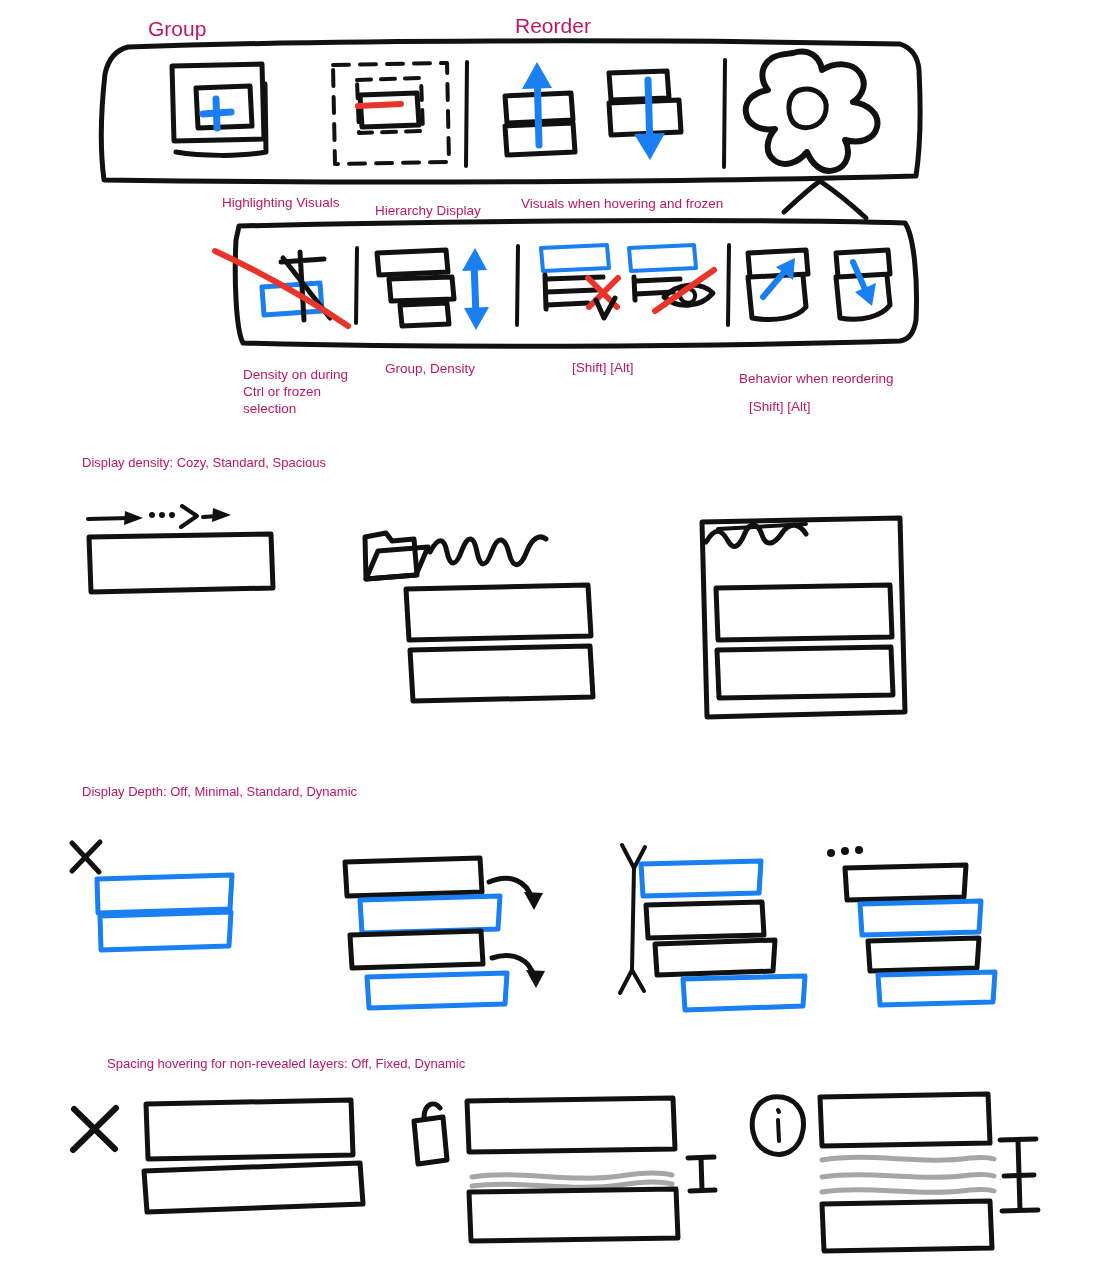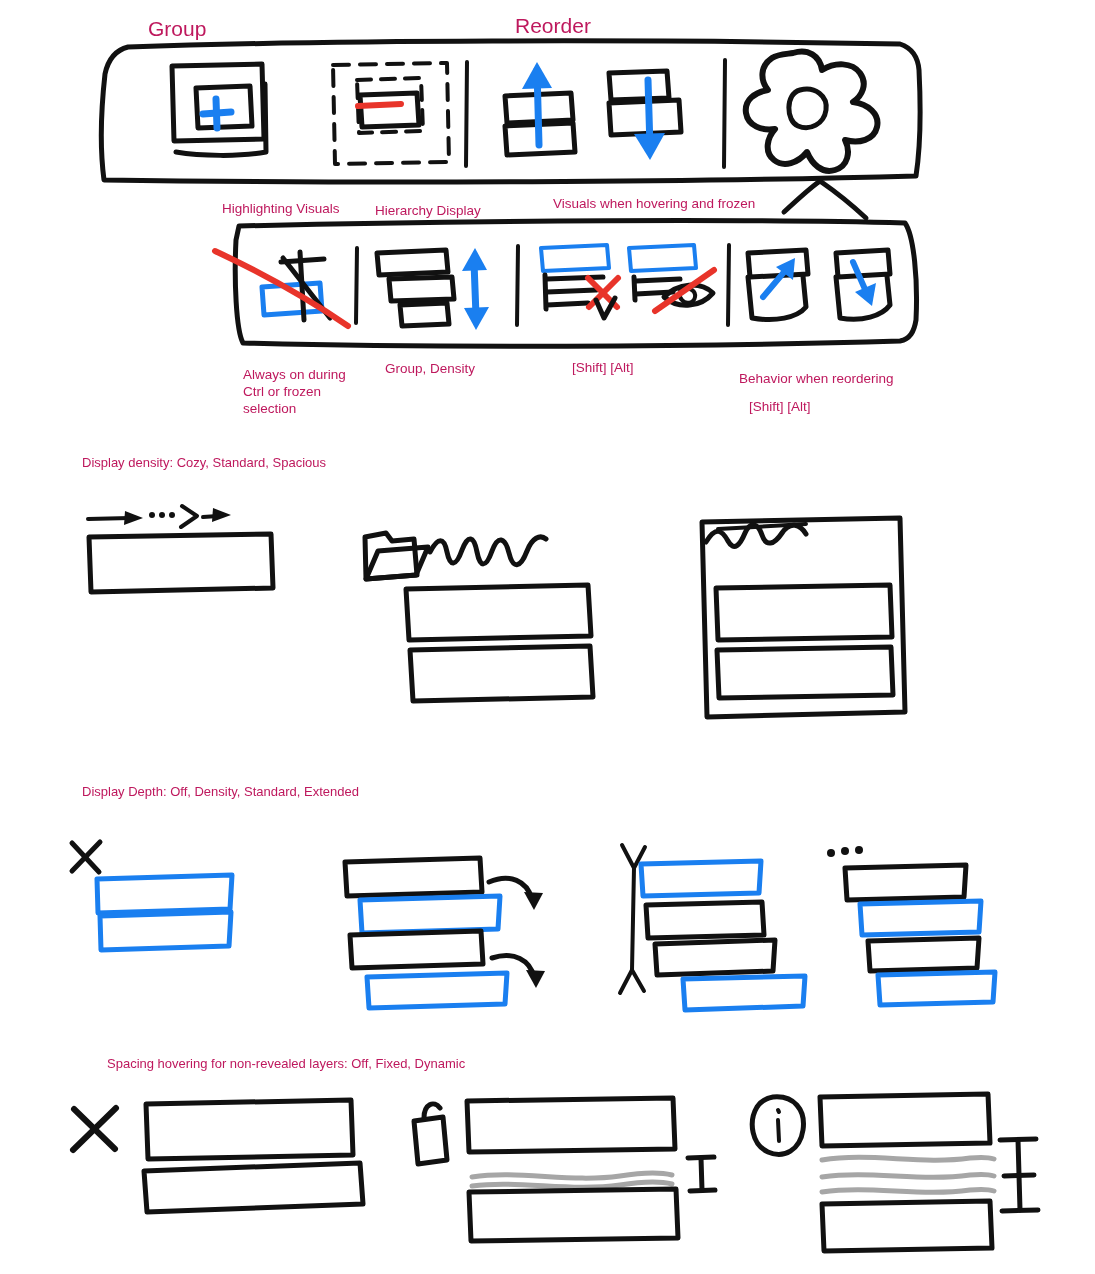--- a/index.html
+++ b/index.html
@@ -38,34 +38,34 @@
   .gray { fill: none; stroke: #a6a6a6; stroke-linecap: round; stroke-linejoin: round; }
   .blue-fill { fill: #1a7ff0; }
   .ink-fill { fill: #111111; }
 </style>
 </head>
 <body>
 
 <div class="lbl lbl-lg" style="left:148px; top:16px;">Group</div>
 <div class="lbl lbl-lg" style="left:515px; top:13px;">Reorder</div>
 
-<div class="lbl lbl-sm" style="left:222px; top:201px;text-align:center;">Highlighting Visuals</div>
+<div class="lbl lbl-sm" style="left:222px; top:195px;text-align:center;">Highlighting Visuals</div>
 <div class="lbl lbl-sm" style="left:375px; top:203px;">Hierarchy Display</div>
-<div class="lbl lbl-sm" style="left:521px; top:196px;margin-left:32px;">Visuals when hovering and frozen</div>
-
-<div class="lbl lbl-sm" style="left:243px; top:367px;">Always on during
+<div class="lbl lbl-sm" style="left:521px; top:196px;">Visuals when hovering and frozen</div>
+
+<div class="lbl lbl-sm" style="left:243px; top:367px;">Density on during
 Ctrl or frozen
 selection</div>
 <div class="lbl lbl-sm" style="left:385px; top:361px;">Group, Density</div>
 <div class="lbl lbl-sm" style="left:572px; top:360px;">[Shift] [Alt]</div>
 <div class="lbl lbl-sm" style="left:739px; top:371px;">Behavior when reordering</div>
 <div class="lbl lbl-sm" style="left:749px; top:399px;">[Shift] [Alt]</div>
 
 <div class="lbl lbl-md" style="left:82px; top:455px;">Display density: Cozy, Standard, Spacious</div>
-<div class="lbl lbl-md" style="left:82px; top:784px;">Display Depth: Off, Density, Standard, Extended</div>
+<div class="lbl lbl-md" style="left:82px; top:784px;">Display Depth: Off, Minimal, Standard, Dynamic</div>
 <div class="lbl lbl-md" style="left:107px; top:1056px;">Spacing hovering for non-revealed layers: Off, Fixed, Dynamic</div>
 
 <svg class="canvas" viewBox="0 0 1095 1274" xmlns="http://www.w3.org/2000/svg" aria-hidden="true">
 
   <g>
     <path class="ink" stroke-width="5" d="M128 47 C 330 40, 640 39, 900 44 C 912 48, 918 58, 919 70
              C 921 110, 920 150, 916 176
              C 700 182, 380 184, 104 180
              C 100 150, 101 110, 105 74
              C 108 60, 116 50, 128 47 Z"></path>

